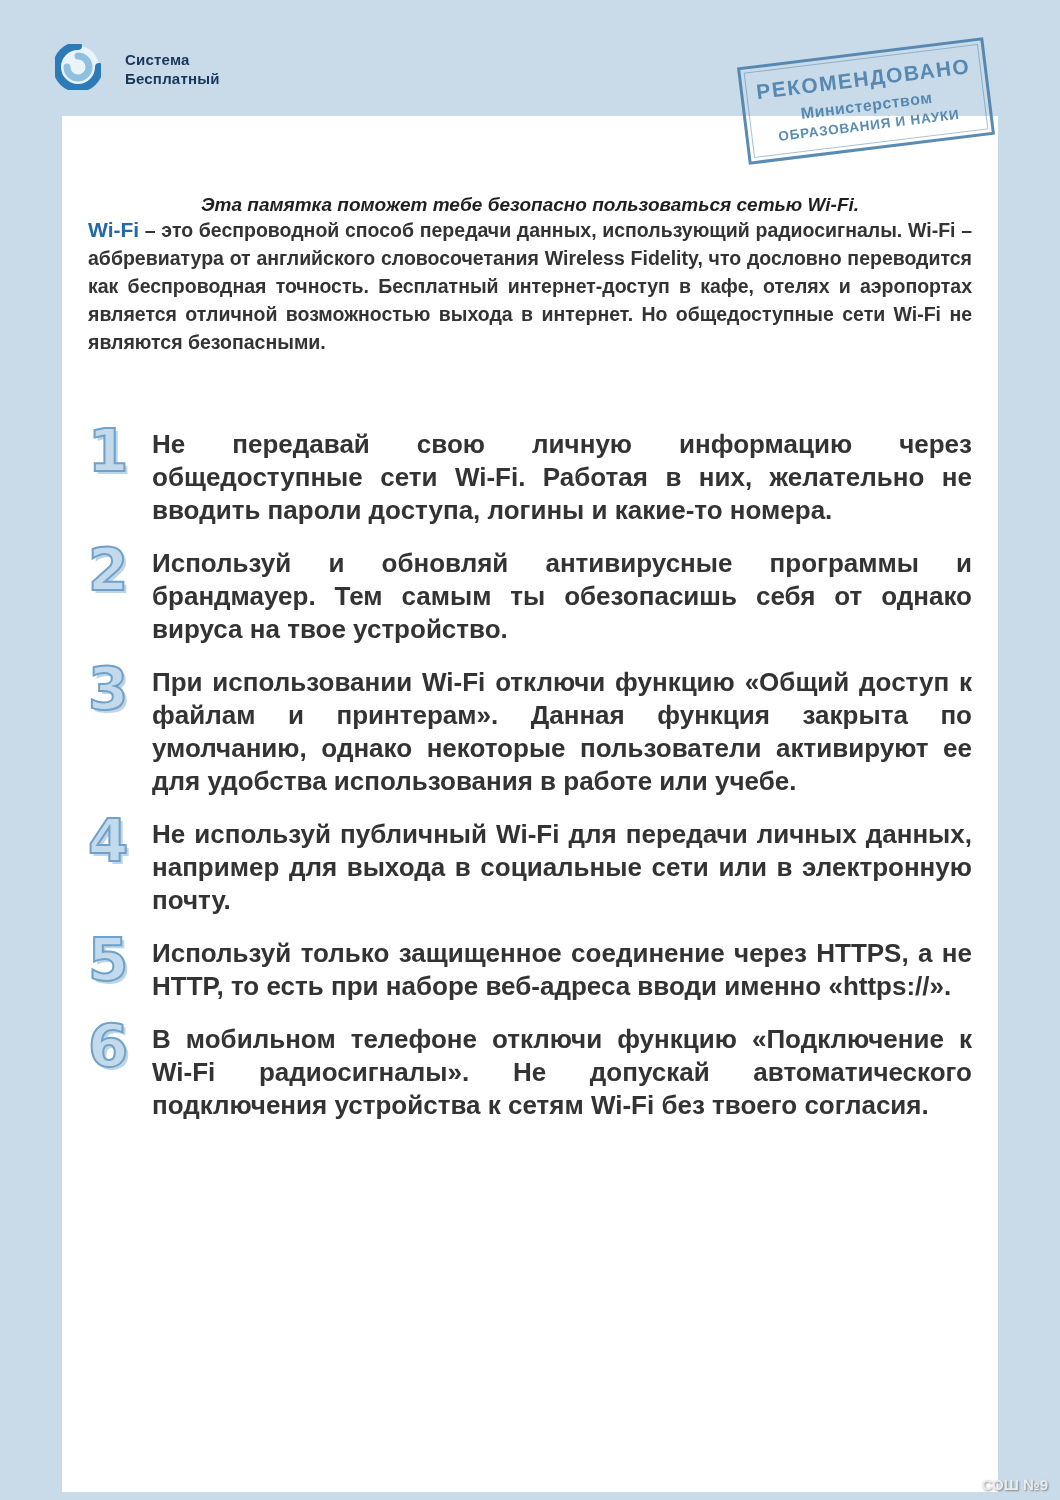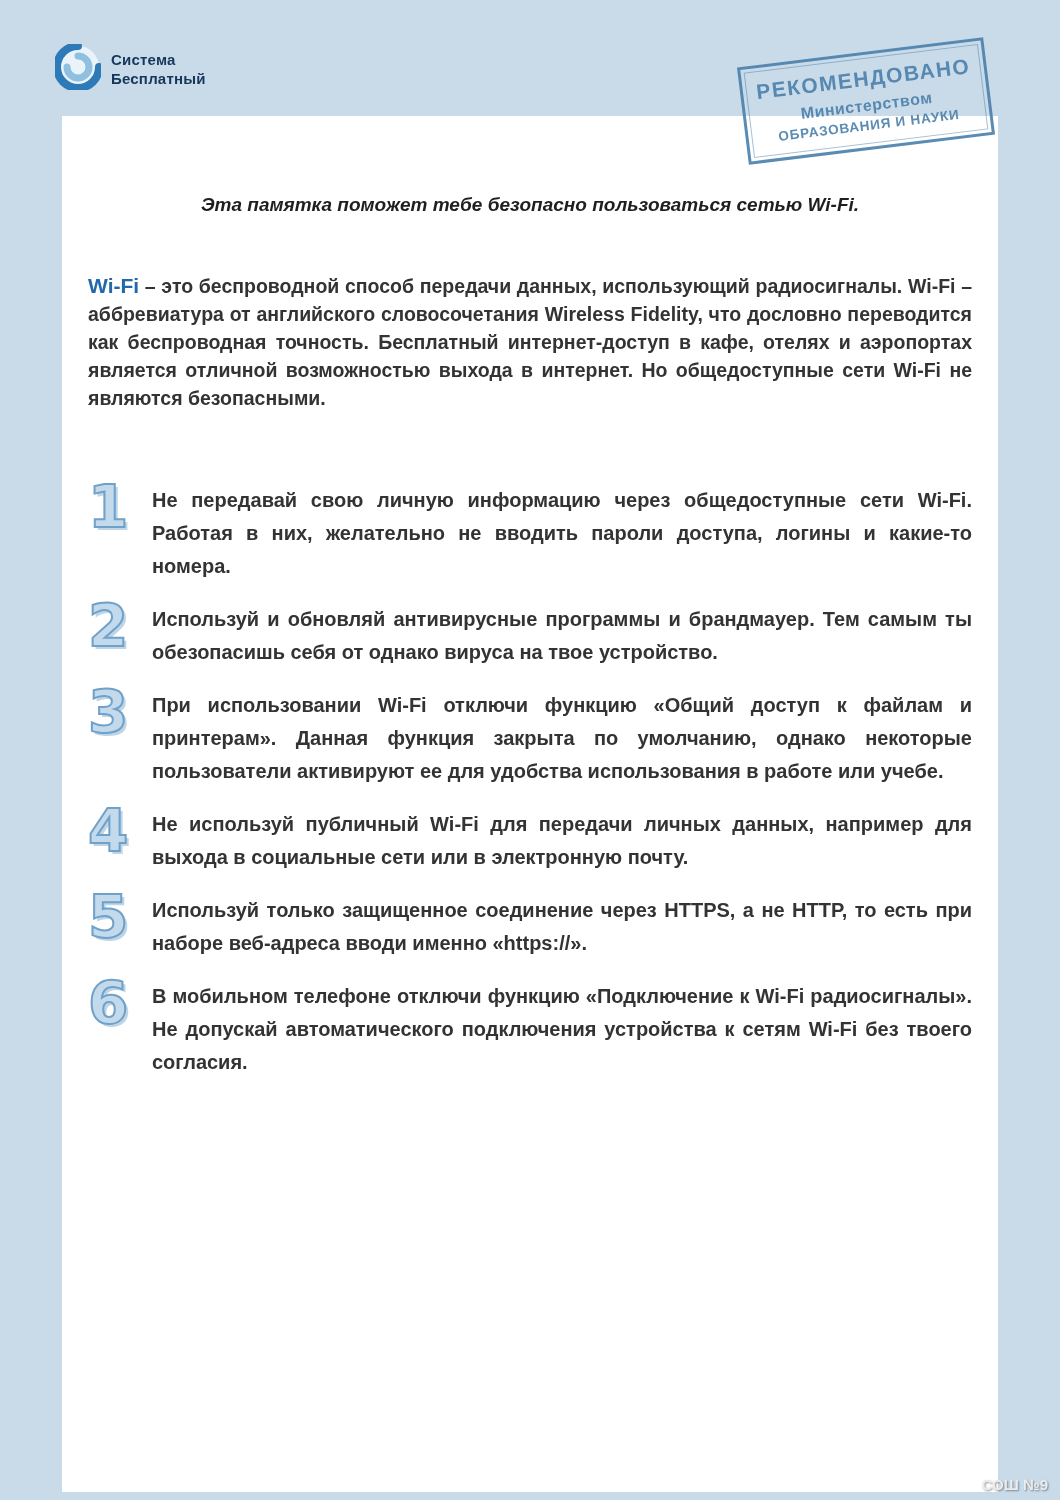--- a/index.html
+++ b/index.html
@@ -7,21 +7,21 @@
   body {
     position:relative;
     background:#c9dbe9;
     font-family:"Liberation Sans","DejaVu Sans",sans-serif;
     overflow:hidden;
   }
 
   
   .logo {
     position:absolute; left:55px; top:44px;
-    display:flex; align-items:center; gap:10px;
+    display:flex; align-items:center; gap:24px;
     z-index:3;
   }
   .logo-text {
     font-size:15px; line-height:19px; font-weight:bold;
     color:#16365a; letter-spacing:0.2px;
   }
 
   
   .stamp {
     position:absolute; left:742px; top:52px;
@@ -53,21 +53,20 @@
   .title {
     text-align:center;
     font-size:28px; font-weight:bold;
     color:#2368a8; letter-spacing:0.6px;
     margin-bottom:24px;
   }
   .subtitle {
     text-align:center;
     font-size:19px; font-weight:bold; font-style:italic;
     color:#1f1f1f;
-    margin-bottom:56px;
   }
 
   .intro {
     font-size:19.5px; line-height:28px;
     font-weight:600; color:#333333;
     text-align:justify;
     margin-bottom:72px;
   }
   .intro .lead {
     color:#2368a8; font-weight:bold; font-size:21px;
@@ -89,21 +88,21 @@
     font-family:"DejaVu Sans",sans-serif;
     font-size:58px; line-height:1;
     font-weight:bold;
     color:#c3d9ec;
     -webkit-text-stroke:2px #6fa1c9;
     text-shadow:3px 3px 0 rgba(111,161,201,0.45);
     margin-top:-6px;
   }
   .tip-text {
     flex:1;
-    font-size:20px; line-height:33px;
+    font-size:26px; line-height:33px;
     font-weight:600; color:#333333;
     text-align:justify;
   }
 
   
   .watermark {
     position:absolute; right:12px; bottom:7px;
     font-size:15px; font-weight:bold;
     color:#ececec;
     text-shadow:1px 1px 2px rgba(0,0,0,0.4);

